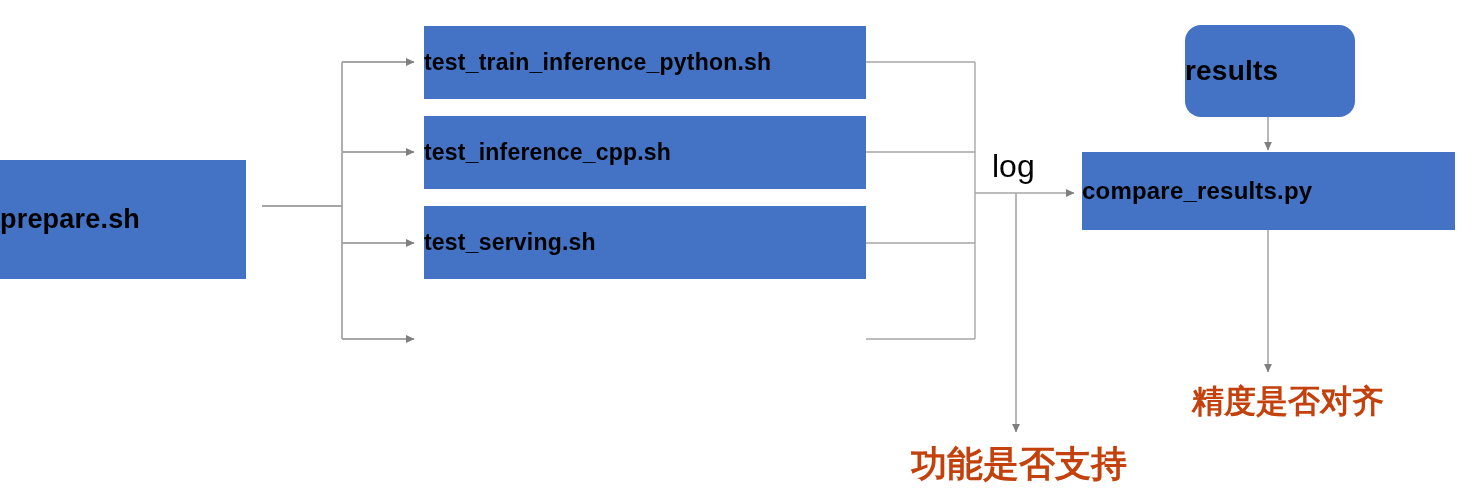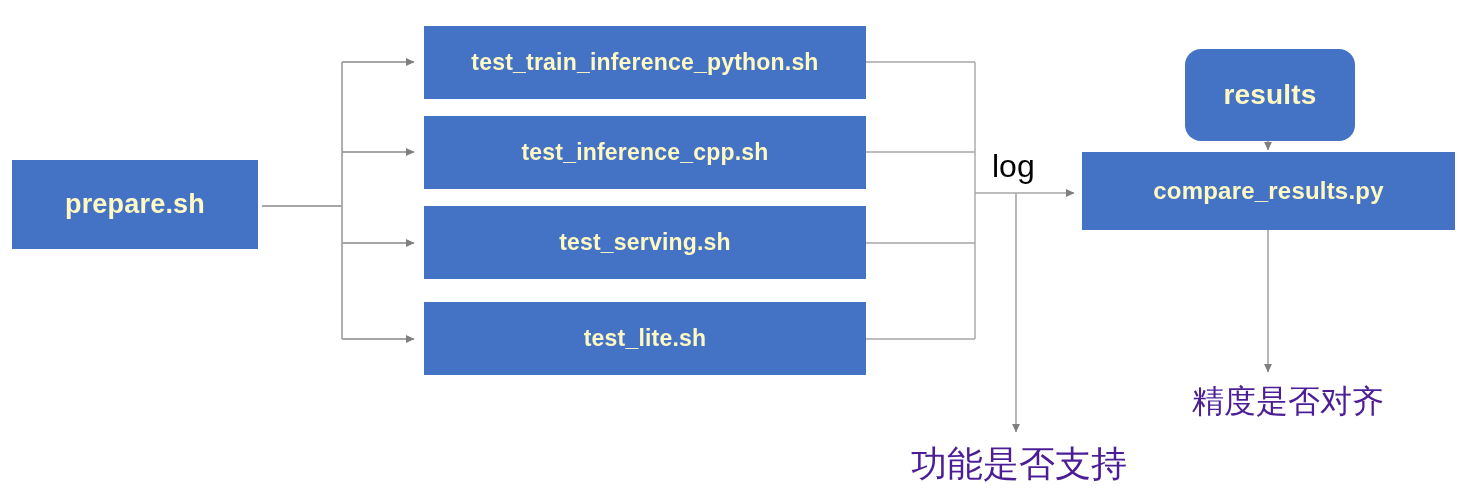--- a/index.html
+++ b/index.html
@@ -21,43 +21,42 @@
     position: absolute;
     left: 0;
     top: 0;
     width: 1478px;
     height: 498px;
     pointer-events: none;
   }
   .node {
     position: absolute;
     background: #4472c4;
-    color: #fef9c3;
+    color: #000000;
     display: flex;
     align-items: center;
-    justify-content: center;
     font-weight: bold;
     letter-spacing: 0.2px;
     text-align: center;
     box-sizing: border-box;
     line-height: 1.1;
   }
   .node-rounded {
     border-radius: 16px;
   }
   .edge-label {
     position: absolute;
     color: #000000;
     font-weight: normal;
     white-space: nowrap;
   }
   .note-cn {
     position: absolute;
-    color: #4c1d95;
-    font-weight: normal;
+    color: #c2410c;
+    font-weight: bold;
     white-space: nowrap;
     font-family: "DejaVu Sans", "Liberation Sans", sans-serif;
     text-align: center;
   }
 </style>
 </head>
 <body>
 
 <div id="canvas">
 
@@ -104,41 +103,38 @@
 
     <g>
       <path d="M1268,117 L1268,150" stroke="#a6a6a6" stroke-width="1.6" fill="none" marker-end="url(#arrowGray)"></path>
     </g>
 
     <g>
       <path d="M1268,230 L1268,372" stroke="#a6a6a6" stroke-width="1.6" fill="none" marker-end="url(#arrowGray)"></path>
     </g>
   </svg>
 
-  <div class="node" style="left:12px; top:160px; width:246px; height:89px; font-size:27px;">
+  <div class="node" style="left:0; top:160px; width:246px; height:119px; font-size:27px;">
     <span>prepare.sh</span>
   </div>
 
   <div class="node" style="left:424px; top:26px; width:442px; height:73px; font-size:23px;">
     <span>test_train_inference_python.sh</span>
   </div>
 
   <div class="node" style="left:424px; top:206px; width:442px; height:73px; font-size:23px;">
     <span>test_serving.sh</span>
   </div>
 
   <div class="node" style="left:424px; top:116px; width:442px; height:73px; font-size:23px;">
     <span>test_inference_cpp.sh</span>
   </div>
 
-  <div class="node" style="left:424px; top:302px; width:442px; height:73px; font-size:23px;">
-    <span>test_lite.sh</span>
-  </div>
 
-  <div class="node node-rounded" style="left:1185px; top:25px; width:170px; height:92px; font-size:28px;margin-top:24px;">
+  <div class="node node-rounded" style="left:1185px; top:25px; width:170px; height:92px; font-size:28px;">
     <span>results</span>
   </div>
 
   <div class="node" style="left:1082px; top:152px; width:373px; height:78px; font-size:24px;">
     <span>compare_results.py</span>
   </div>
 
   <div class="edge-label" style="left:992px; top:148px; font-size:32px;">
     <span>log</span>
   </div>

